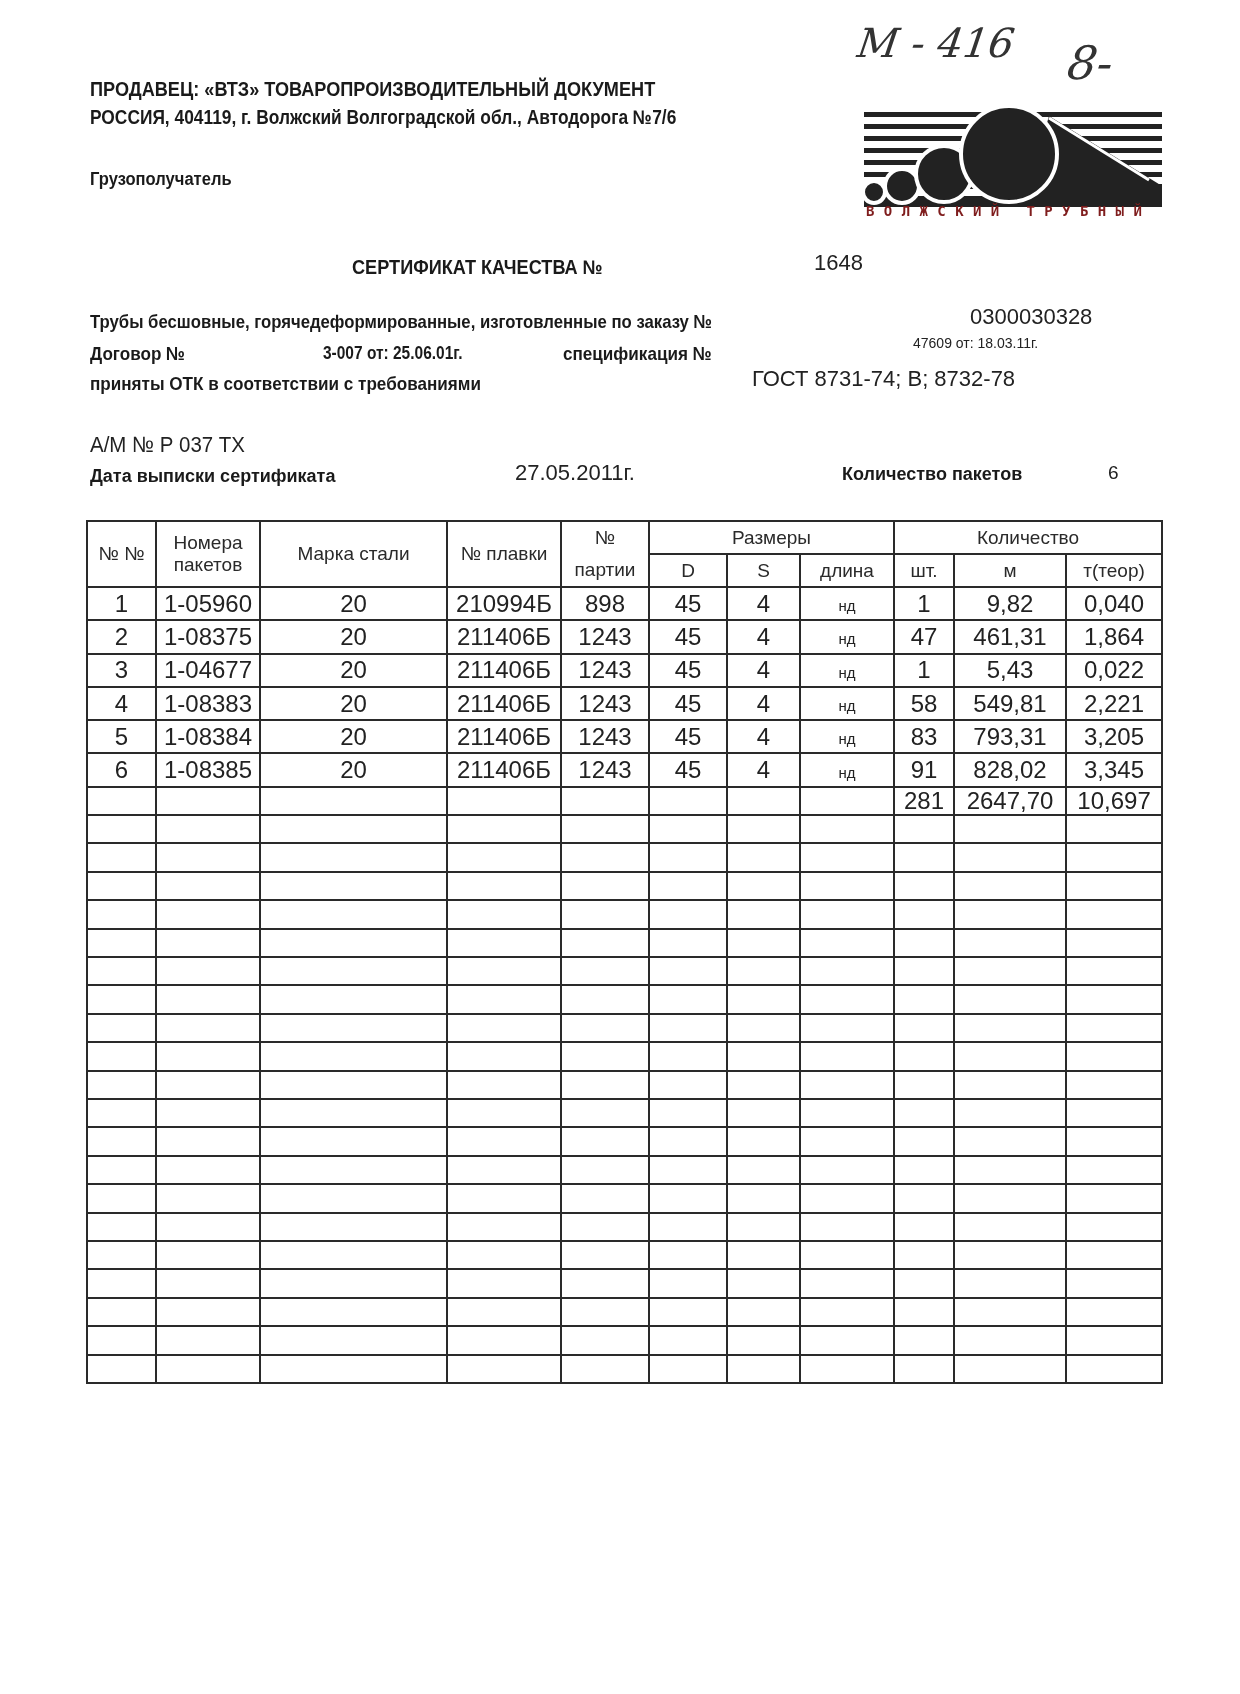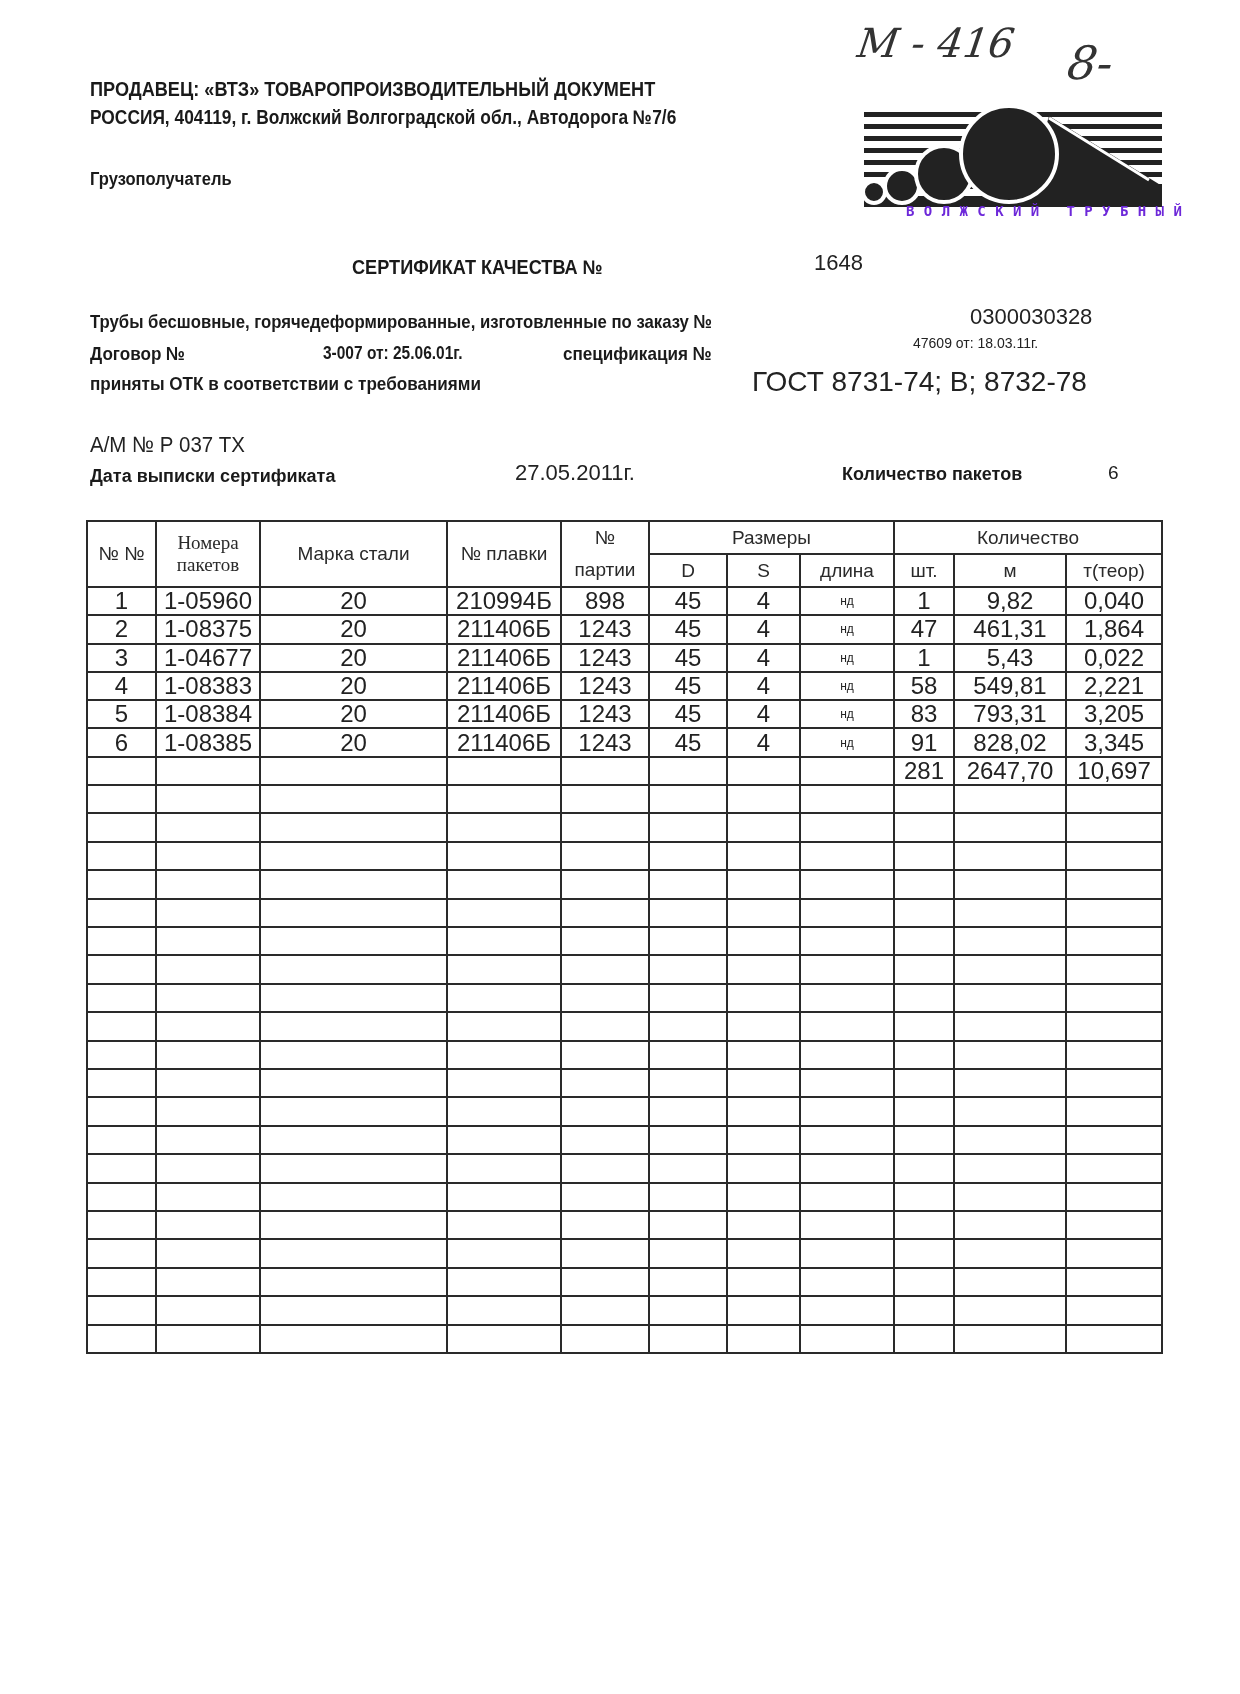--- a/index.html
+++ b/index.html
@@ -6,30 +6,30 @@
   body { width: 1240px; height: 1694px; position: relative; overflow: hidden; color: #1a1a1a; font-family: "Liberation Sans", sans-serif; }
   .abs { position: absolute; white-space: nowrap; }
   .bold { font-weight: bold; }
   .cond { font-family: "Liberation Sans", sans-serif; font-weight: bold; transform-origin: left top; }
   .light { font-weight: normal; color: #222; }
 
   .hand { font-family: "DejaVu Serif", serif; font-style: italic; font-size: 40px; color: #333; transform: skewX(-8deg); }
 
   
   .logo { position: absolute; left: 864px; top: 106px; width: 298px; height: 118px; }
-  .logo-caption { position: absolute; left: 866px; top: 203px; width: 296px; font-family: "DejaVu Sans Mono", monospace; font-size: 14px; font-weight: bold; letter-spacing: 9.4px; color: #6d28d9; margin-left: 40px; }
+  .logo-caption { position: absolute; left: 866px; top: 203px; width: 296px; font-family: "DejaVu Sans Mono", monospace; font-size: 14px; font-weight: bold; letter-spacing: 9.4px; color: #7f1d1d; }
 
   
   table.cert { position: absolute; left: 86px; top: 520px; width: 1075px; border-collapse: collapse; table-layout: fixed; }
   table.cert td, table.cert th { border: 2px solid #2a2a2a; padding: 0; text-align: center; font-weight: normal; overflow: hidden; white-space: nowrap; }
   table.cert th { font-size: 19px; line-height: 22px; color: #2a2a2a; }
   table.cert thead tr.h1 th { height: 24px; }
   table.cert thead tr.h2 th { height: 24px; }
   table.cert tbody td { height: 26.3px; font-size: 24px; line-height: 26px; color: #222; }
-  table.cert tbody td.small { font-size: 12px; line-height: 20px; }
+  table.cert tbody td.small { font-size: 15px; padding-top: 5px; line-height: 20px; }
   table.cert tbody tr.empty td { height: 26.4px; }
 </style>
 </head>
 <body>
 
 <div class="abs hand" style="left:858px; top:20px;">М - 416</div>
 <div class="abs hand" style="left:1068px; top:36px; font-size:46px;">8-</div>
 
 <div class="abs cond" style="left:90px; top:78px; font-size:19.5px; transform:scaleX(0.93);">ПРОДАВЕЦ:  «ВТЗ» ТОВАРОПРОИЗВОДИТЕЛЬНЫЙ ДОКУМЕНТ</div>
 <div class="abs cond" style="left:90px; top:106px; font-size:19.5px; transform:scaleX(0.89);">РОССИЯ, 404119, г. Волжский  Волгоградской обл.,  Автодорога №7/6</div>
@@ -63,21 +63,21 @@
 
 <div class="abs cond" style="left:90px; top:311px; font-size:19px; transform:scaleX(0.88);">Трубы бесшовные, горячедеформированные, изготовленные по заказу  №</div>
 <div class="abs light" style="left:958px; top:304px; font-size:22px;margin-left:12px;">0300030328</div>
 
 <div class="abs cond" style="left:90px; top:343px; font-size:19px; transform:scaleX(0.9);">Договор №</div>
 <div class="abs cond" style="left:323px; top:343px; font-size:18px; transform:scaleX(0.86);">3-007 от: 25.06.01г.</div>
 <div class="abs cond" style="left:563px; top:343px; font-size:19px; transform:scaleX(0.9);">спецификация №</div>
 <div class="abs light" style="left:913px; top:335px; font-size:14px;">47609 от: 18.03.11г.</div>
 
 <div class="abs cond" style="left:90px; top:373px; font-size:19px; transform:scaleX(0.9);">приняты ОТК в соответствии с требованиями</div>
-<div class="abs light" style="left:752px; top:366px; font-size:28px;">ГОСТ 8731-74; В; 8732-78</div>
+<div class="abs light" style="left:752px; top:366px; font-size:22px;">ГОСТ 8731-74; В; 8732-78</div>
 
 <div class="abs light" style="left:90px; top:432px; font-size:22px; transform:scaleX(0.93); transform-origin:left top;">А/М № Р 037 ТХ</div>
 
 <div class="abs bold" style="left:90px; top:466px; font-size:18px;">Дата выписки сертификата</div>
 <div class="abs light" style="left:515px; top:460px; font-size:22px;">27.05.2011г.</div>
 <div class="abs bold" style="left:802px; top:464px; font-size:18px;margin-left:40px;">Количество пакетов</div>
 <div class="abs light" style="left:1108px; top:462px; font-size:19px;">6</div>
 
 <table class="cert">
   <colgroup>
@@ -89,21 +89,21 @@
     <col style="width:78px">
       <col style="width:73px">
       <col style="width:94px">
     <col style="width:60px">
       <col style="width:112px">
       <col style="width:96px">
   </colgroup>
   <thead>
     <tr class="h1">
       <th rowspan="2">№ №</th>
-      <th rowspan="2" style="white-space:normal; line-height:22px;font-family:Liberation Serif, serif;"><span>Номера пакетов</span></th>
+      <th rowspan="2" style="white-space:normal; line-height:22px;"><span>Номера пакетов</span></th>
       <th rowspan="2">Марка стали</th>
       <th rowspan="2">№ плавки</th>
       <th rowspan="2" style="white-space:normal; line-height:32px;"><span>№ партии</span></th>
       <th colspan="3">Размеры</th>
       <th colspan="3">Количество</th>
     </tr>
     <tr class="h2">
       <th>D</th>
       <th>S</th>
       <th>длина</th>

